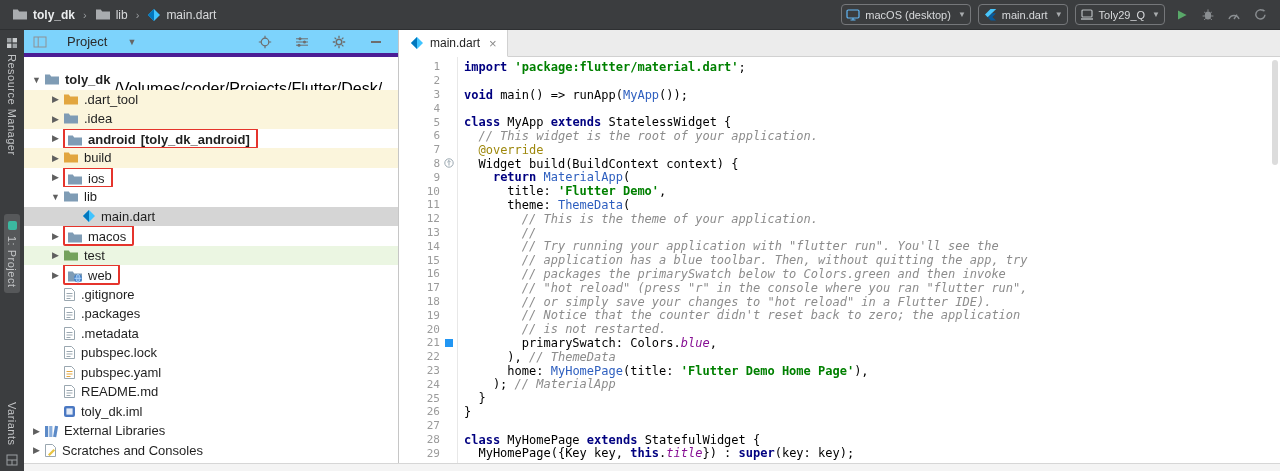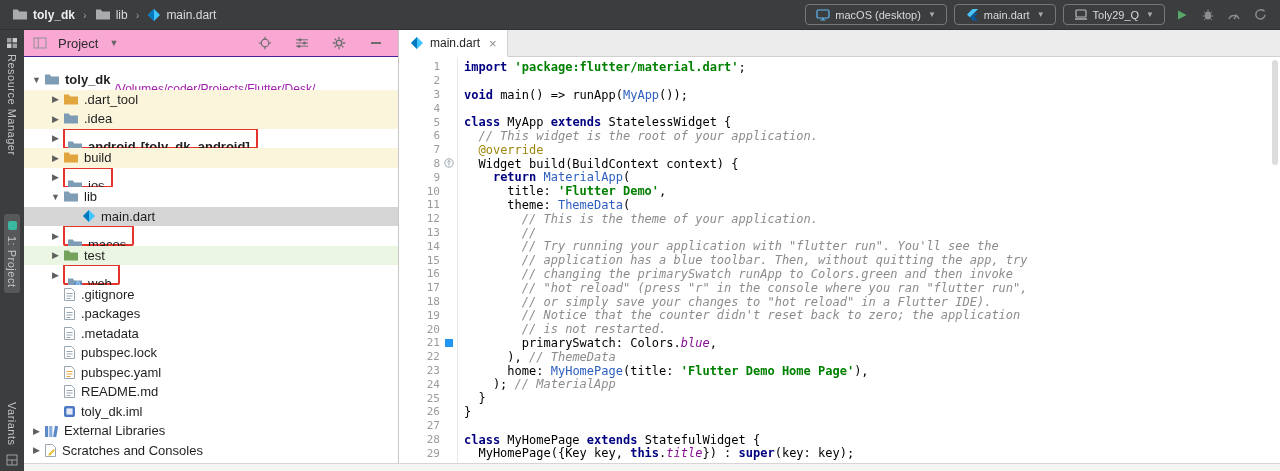--- a/index.html
+++ b/index.html
@@ -8,52 +8,52 @@
     background:#fff; font-family:"Liberation Sans", sans-serif;
   }
   
   .titlebar{position:absolute;left:0;top:0;width:1280px;height:30px;background:var(--chrome,#3B3D3F);
     display:flex;align-items:center;justify-content:space-between;padding:0 10px 0 12px;
     color:#D8DADC;font-size:12px;border-bottom:1px solid #2E3032;}
   .tb-left{display:flex;align-items:center;gap:5px;white-space:nowrap;}
   .tb-left .bold{font-weight:bold;color:#ECEEEF;}
   .sep{color:#9A9DA0;margin:0 3px;font-size:11px;}
   .tb-right{display:flex;align-items:center;gap:7px;}
-  .combo{display:flex;align-items:center;gap:5px;height:21px;padding:0 10px;border:1px solid #75777A;
+  .combo{display:flex;align-items:center;gap:5px;height:21px;padding:0 4px;border:1px solid #75777A;
     border-radius:4px;font-size:11px;color:#D8DADC;cursor:default;white-space:nowrap;}
   .caret{font-size:8px;color:#A8ABAD;margin-left:2px;}
   .actbtn{display:inline-flex;align-items:center;justify-content:center;width:20px;height:20px;}
   .ticon{display:inline-flex;align-items:center;flex:none;}
   
   .left-strip{position:absolute;left:0;top:30px;bottom:0;width:24px;background:var(--chrome,#3B3D3F);
     display:flex;flex-direction:column;align-items:center;}
   .vtext{writing-mode:vertical-rl;font-size:11px;color:#C2C4C6;letter-spacing:.5px;}
   .strip-group{display:flex;flex-direction:column;align-items:center;gap:5px;margin-top:7px;}
   .strip-tab{display:flex;flex-direction:column;align-items:center;gap:5px;margin-top:58px;
     padding:6px 2px;border-radius:3px;background:rgba(255,255,255,.14);}
   .flexsp{flex:1;}
   .strip-bottom{display:flex;flex-direction:column;align-items:center;gap:8px;margin-bottom:5px;}
   
   .project-panel{position:absolute;left:24px;top:30px;width:375px;bottom:8px;background:#fff;
     border-right:1px solid #C6C6C6;display:flex;flex-direction:column;}
-  .panel-header{height:27px;min-height:27px;background:#f9a8d4;border-bottom:1px solid #4c1d95;
-    display:flex;align-items:center;padding:0 12px 0 9px;gap:11px;font-size:13px;color:#2B2B2B;}
+  .panel-header{height:27px;min-height:27px;background:#7dd3fc;border-bottom:4px solid #4c1d95;
+    display:flex;align-items:center;padding:0 12px 0 9px;gap:20px;font-size:13px;color:#2B2B2B;}
   .ph-actions{margin-left:auto;display:flex;align-items:center;gap:17px;}
   .hdr-caret{font-size:9px;color:#666;}
   .tree{flex:1;overflow:hidden;padding-top:13px;font-size:13px;color:#1F1F1F;}
   .trow{display:flex;align-items:center;height:19.5px;white-space:nowrap;overflow:hidden;}
   .trow.bg-yellow{background:var(--row-yellow,#FBF5DC);}
   .trow.bg-green{background:var(--row-green,#EBF6E2);}
   .trow.sel{background:var(--row-sel,#D5D5D5);}
   .pad{flex:none;display:inline-block;height:1px;}
   .chev{width:15px;flex:none;text-align:center;font-size:9px;color:#5F5F5F;}
   .rowc{display:inline-flex;align-items:center;gap:5px;height:18px;}
-  .rowc.redbox{border:2px solid var(--red,#E5342C);border-radius:2px;padding:17px 6px 0 2px;}
+  .rowc.redbox{border:2px solid var(--red,#E5342C);border-radius:2px;padding:17px 6px 0 2px;align-items:flex-end;}
   .tlabel.b,.tsuffix{font-weight:bold;}
-  .tpath{color:#a21caf;font-size:12px;margin-left:4px;margin-top:18px;}
+  .tpath{color:#000000;font-size:16px;margin-left:4px;margin-top:18px;}
   
   .editor{position:absolute;left:400px;top:30px;right:0;bottom:8px;display:flex;flex-direction:column;background:#fff;}
   .tabbar{height:27px;min-height:27px;background:#ECECEC;border-bottom:1px solid #D1D1D1;display:flex;align-items:stretch;}
   .tab{display:flex;align-items:center;gap:6px;padding:0 10px;background:#fff;border-right:1px solid #D1D1D1;
     font-size:12px;color:#1F1F1F;position:relative;margin-bottom:-1px;border-bottom:1px solid #fff;}
   .tab-close{color:#8A8A8A;font-size:13px;margin-left:3px;line-height:1;}
   .code-wrap{flex:1;display:flex;overflow:hidden;font-family:"DejaVu Sans Mono","Liberation Mono",monospace;background:#fff;}
   .gutter{width:58px;flex:none;padding-top:3px;border-right:1px solid #E8E8E8;background:#fff;}
   .gl{display:flex;align-items:center;justify-content:flex-end;height:13.8px;}
   .ln{color:#9B9B9B;font-size:11px;min-width:26px;text-align:right;}
@@ -652,21 +652,21 @@
         <div class="cl"><span class="tok-com">  // This widget is the root of your application.</span></div>
         <div class="cl"><span>  </span><span class="tok-ann">@override</span></div>
         <div class="cl"><span>  Widget build(BuildContext context) {</span></div>
         <div class="cl"><span>    </span><span class="tok-kw">return</span><span> </span><span class="tok-cls">MaterialApp</span><span>(</span></div>
         <div class="cl"><span>      title: </span><span class="tok-str">'Flutter Demo'</span><span>,</span></div>
         <div class="cl"><span>      theme: </span><span class="tok-cls">ThemeData</span><span>(</span></div>
         <div class="cl"><span class="tok-com">        // This is the theme of your application.</span></div>
         <div class="cl"><span class="tok-com">        //</span></div>
         <div class="cl"><span class="tok-com">        // Try running your application with "flutter run". You'll see the</span></div>
         <div class="cl"><span class="tok-com">        // application has a blue toolbar. Then, without quitting the app, try</span></div>
-        <div class="cl"><span class="tok-com">        // changing the primarySwatch runApp to Colors.green and then invoke</span></div>
+        <div class="cl"><span class="tok-com">        // packages the primarySwatch below to Colors.green and then invoke</span></div>
         <div class="cl"><span class="tok-com">        // "hot reload" (press "r" in the console where you ran "flutter run",</span></div>
         <div class="cl"><span class="tok-com">        // or simply save your changes to "hot reload" in a Flutter IDE).</span></div>
         <div class="cl"><span class="tok-com">        // Notice that the counter didn't reset back to zero; the application</span></div>
         <div class="cl"><span class="tok-com">        // is not restarted.</span></div>
         <div class="cl"><span>        primarySwatch: Colors.</span><span class="tok-mem">blue</span><span>,</span></div>
         <div class="cl"><span>      ), </span><span class="tok-com">// ThemeData</span></div>
         <div class="cl"><span>      home: </span><span class="tok-cls">MyHomePage</span><span>(title: </span><span class="tok-str">'Flutter Demo Home Page'</span><span>),</span></div>
         <div class="cl"><span>    ); </span><span class="tok-com">// MaterialApp</span></div>
         <div class="cl"><span>  }</span></div>
         <div class="cl"><span>}</span></div>

